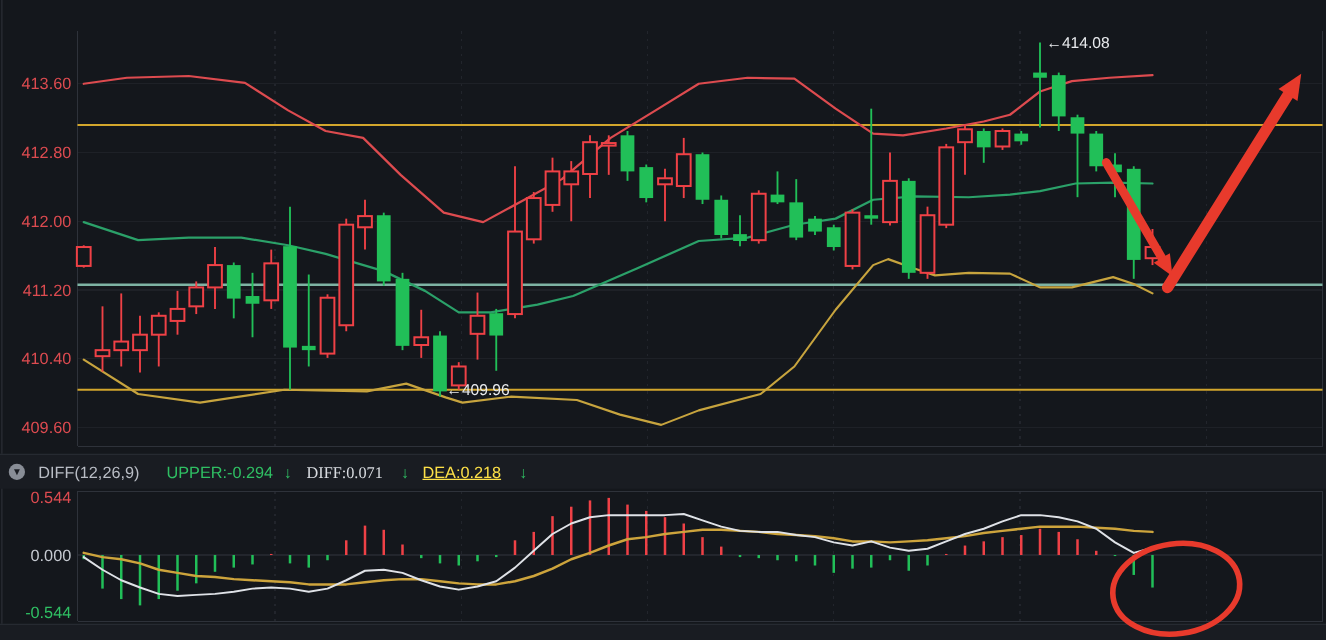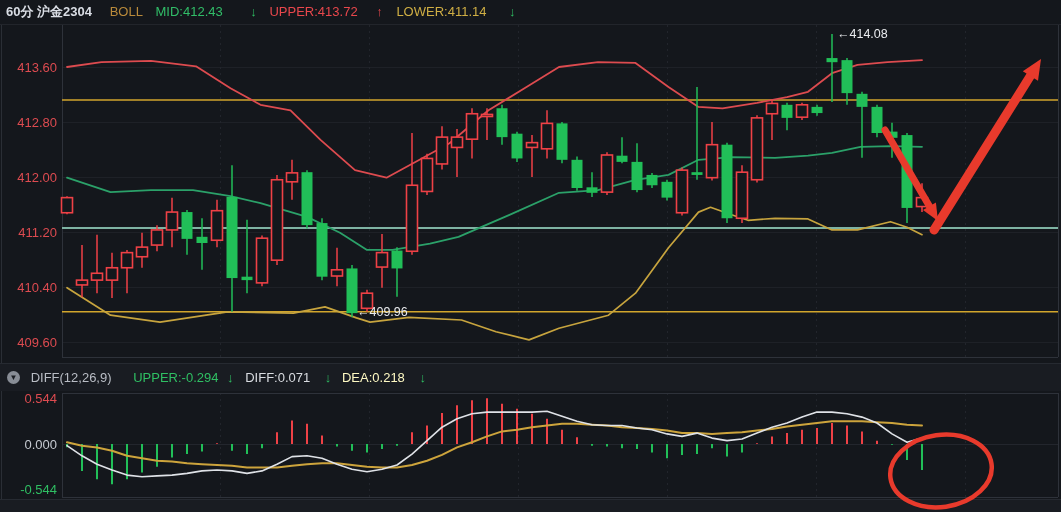--- a/index.html
+++ b/index.html
@@ -18,44 +18,34 @@
   .arr.g{color:#2fbf63;margin-left:24px;}
   .arr.r{color:#e8474c;margin-left:15px;}
   .arr.g2{color:#2fbf63;margin-left:19px;}
   .macdbar{position:absolute;left:0;top:363px;width:100%;height:27px;line-height:27px;font-size:13px;
            background:#191c22;border-top:1px solid #262a31;white-space:nowrap;z-index:1;}
   .macdbar span{display:inline-block;vertical-align:top;}
   .m-icon{width:13px;height:13px;border-radius:50%;background:#888d96;color:#191c22;
           font-size:8px;line-height:13px;text-align:center;margin:7px 0 0 7px;}
   .m-name{color:#b9bdc5;margin-left:7px;}
   .m-macd{color:#2fbf63;margin-left:18px;}
-  .m-diff{color:#d9dce1;margin-left:8px;}
-  .m-dea{color:#fef9c3;margin-left:7px;}
+  .m-diff{color:#d9dce1;margin-left:8px;font-family:Liberation Serif, serif;}
+  .m-dea{color:#fde047;margin-left:7px;text-decoration:underline;}
   .m-arr{color:#2fbf63;font-weight:700;}
   .ma1{margin-left:5px;}.ma2{margin-left:11px;}.ma3{margin-left:11px;}
   .bottombar{position:absolute;left:0;top:499px;width:100%;height:13px;background:#191c22;
              border-top:1px solid #262a31;z-index:1;}
   #chart{position:absolute;left:0;top:0;z-index:2;}
 </style>
 </head>
 <body>
 
 <div id="app">
   <div class="edge"></div>
 
-  <div class="topbar">
-    <span class="t-title">60分 沪金2304</span>
-    <span class="t-boll">BOLL</span>
-    <span class="t-mid">MID:412.43</span>
-    <span class="arr g">↓</span>
-    <span class="t-upper">UPPER:413.72</span>
-    <span class="arr r">↑</span>
-    <span class="t-lower">LOWER:411.14</span>
-    <span class="arr g2">↓</span>
-  </div>
 
   <div class="macdbar">
     <span class="m-icon">▼</span>
     <span class="m-name">DIFF(12,26,9)</span>
     <span class="m-macd">UPPER:-0.294</span>
     <span class="m-arr ma1">↓</span>
     <span class="m-diff">DIFF:0.071</span>
     <span class="m-arr ma2">↓</span>
     <span class="m-dea">DEA:0.218</span>
     <span class="m-arr ma3">↓</span>

